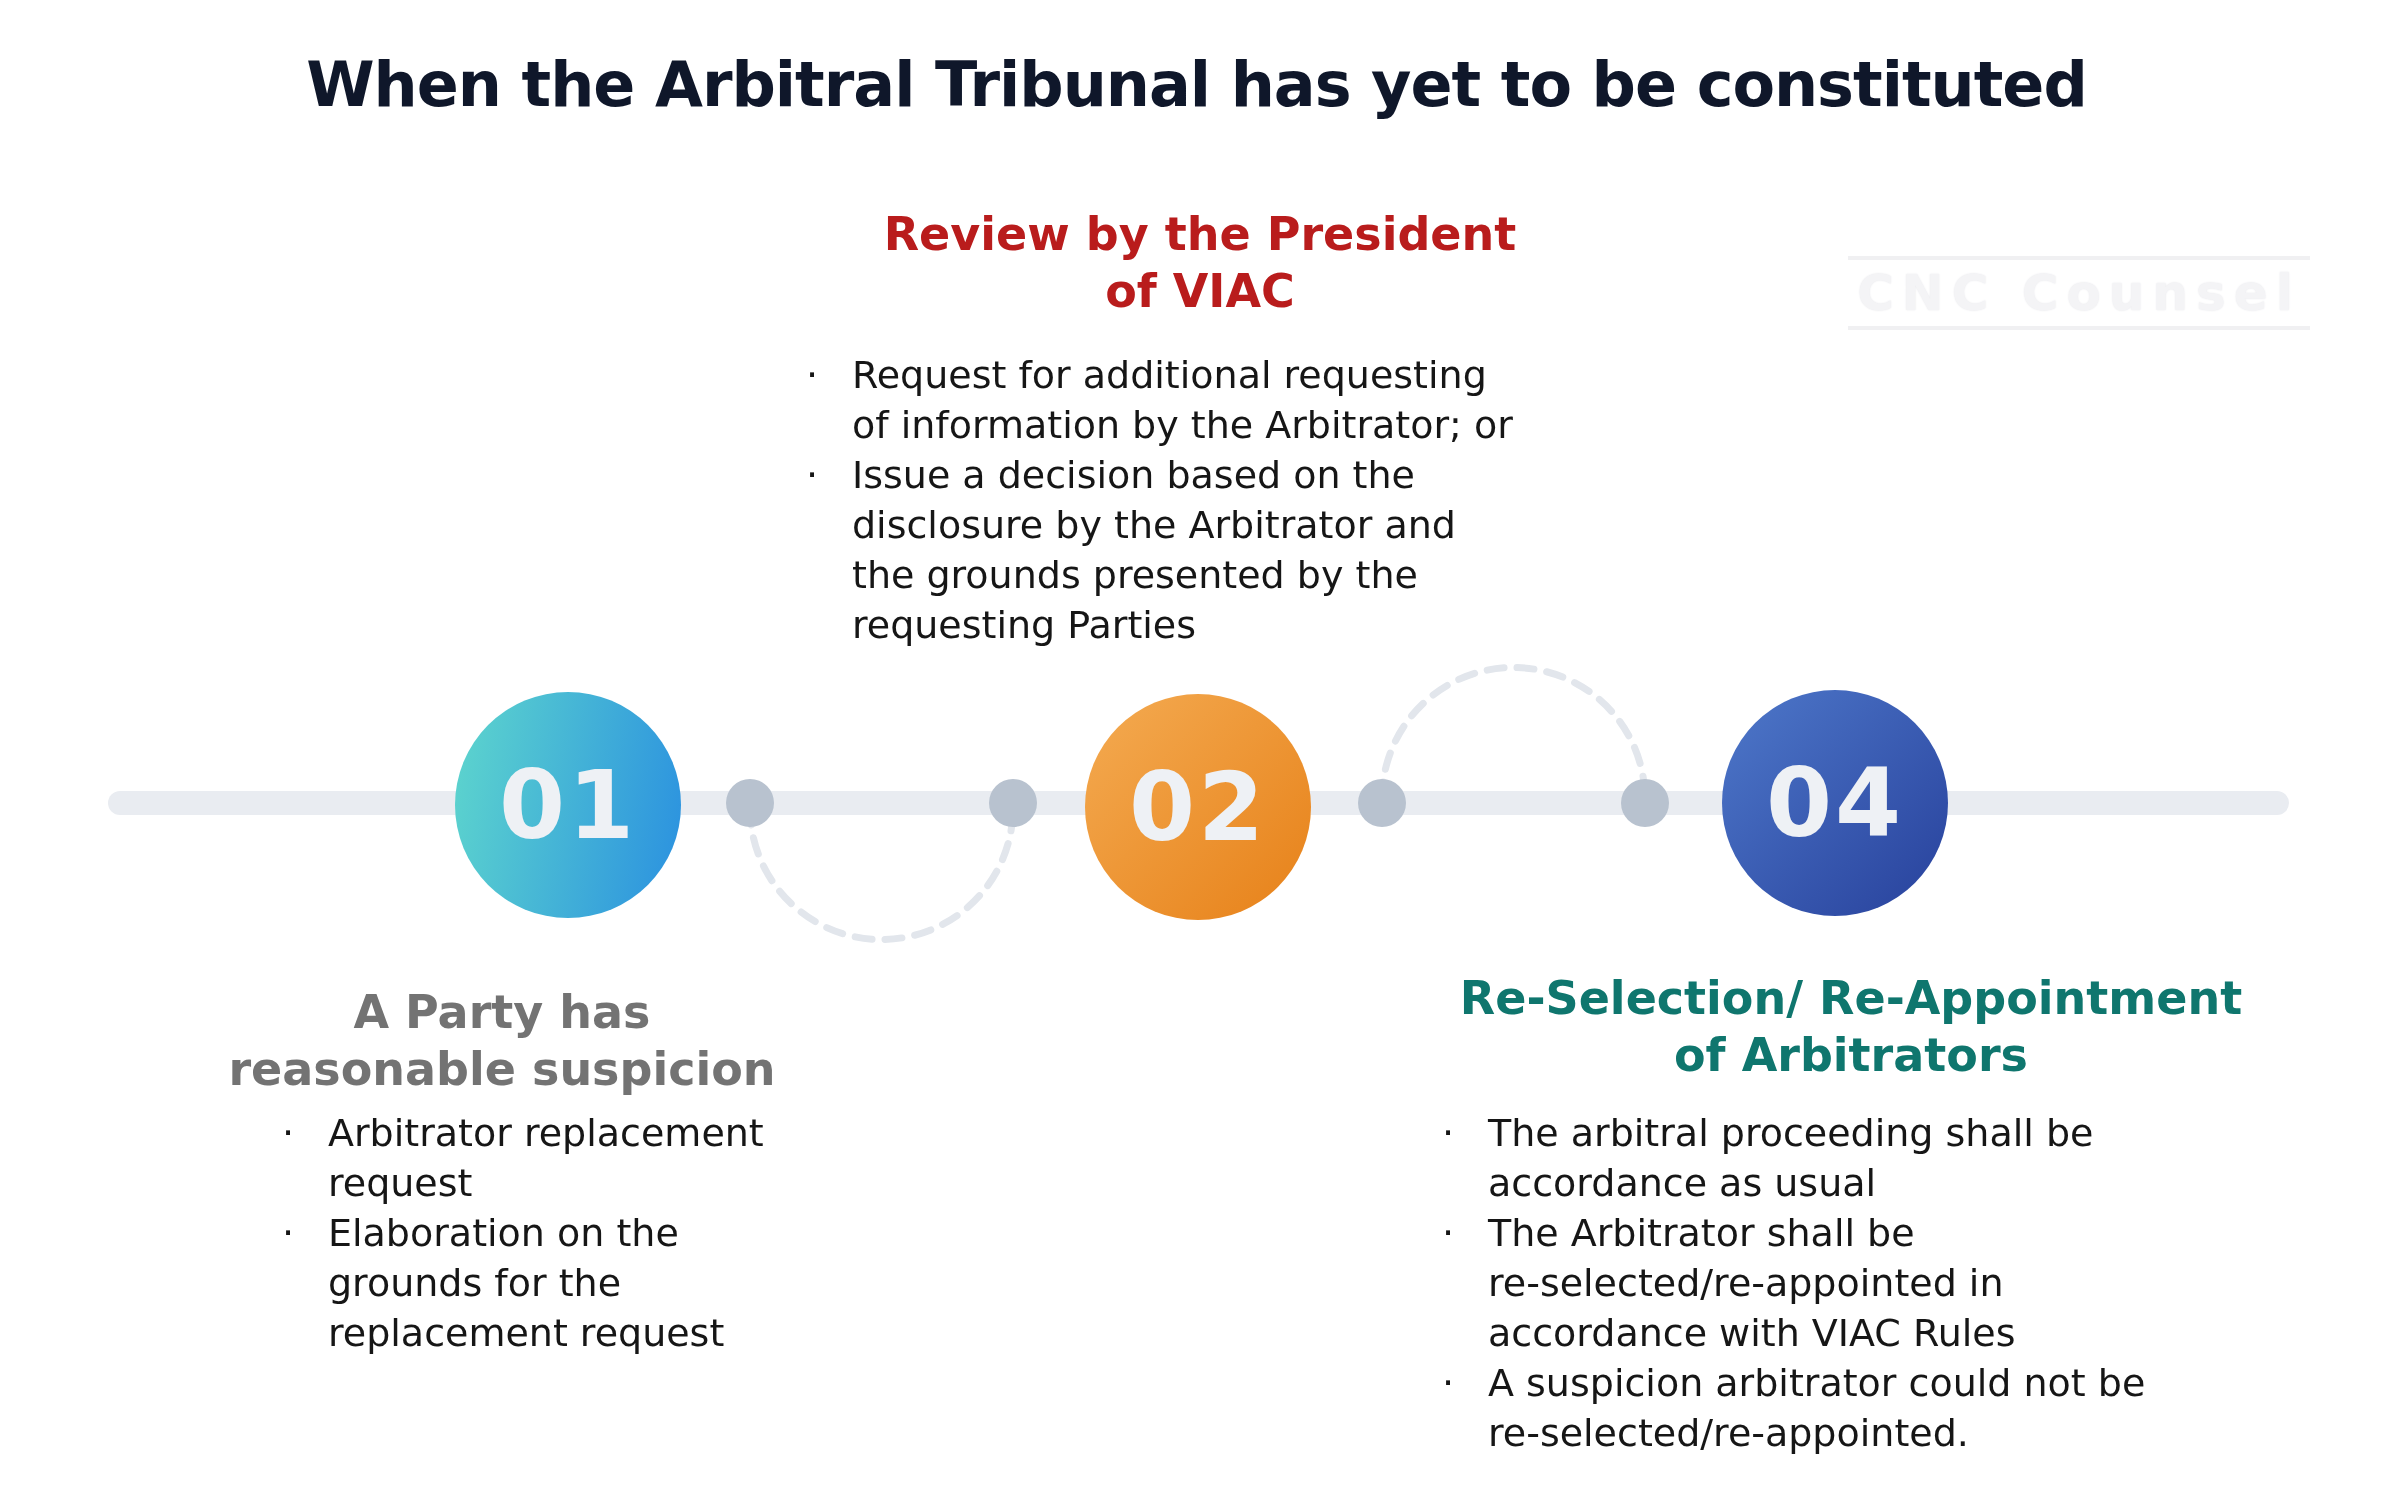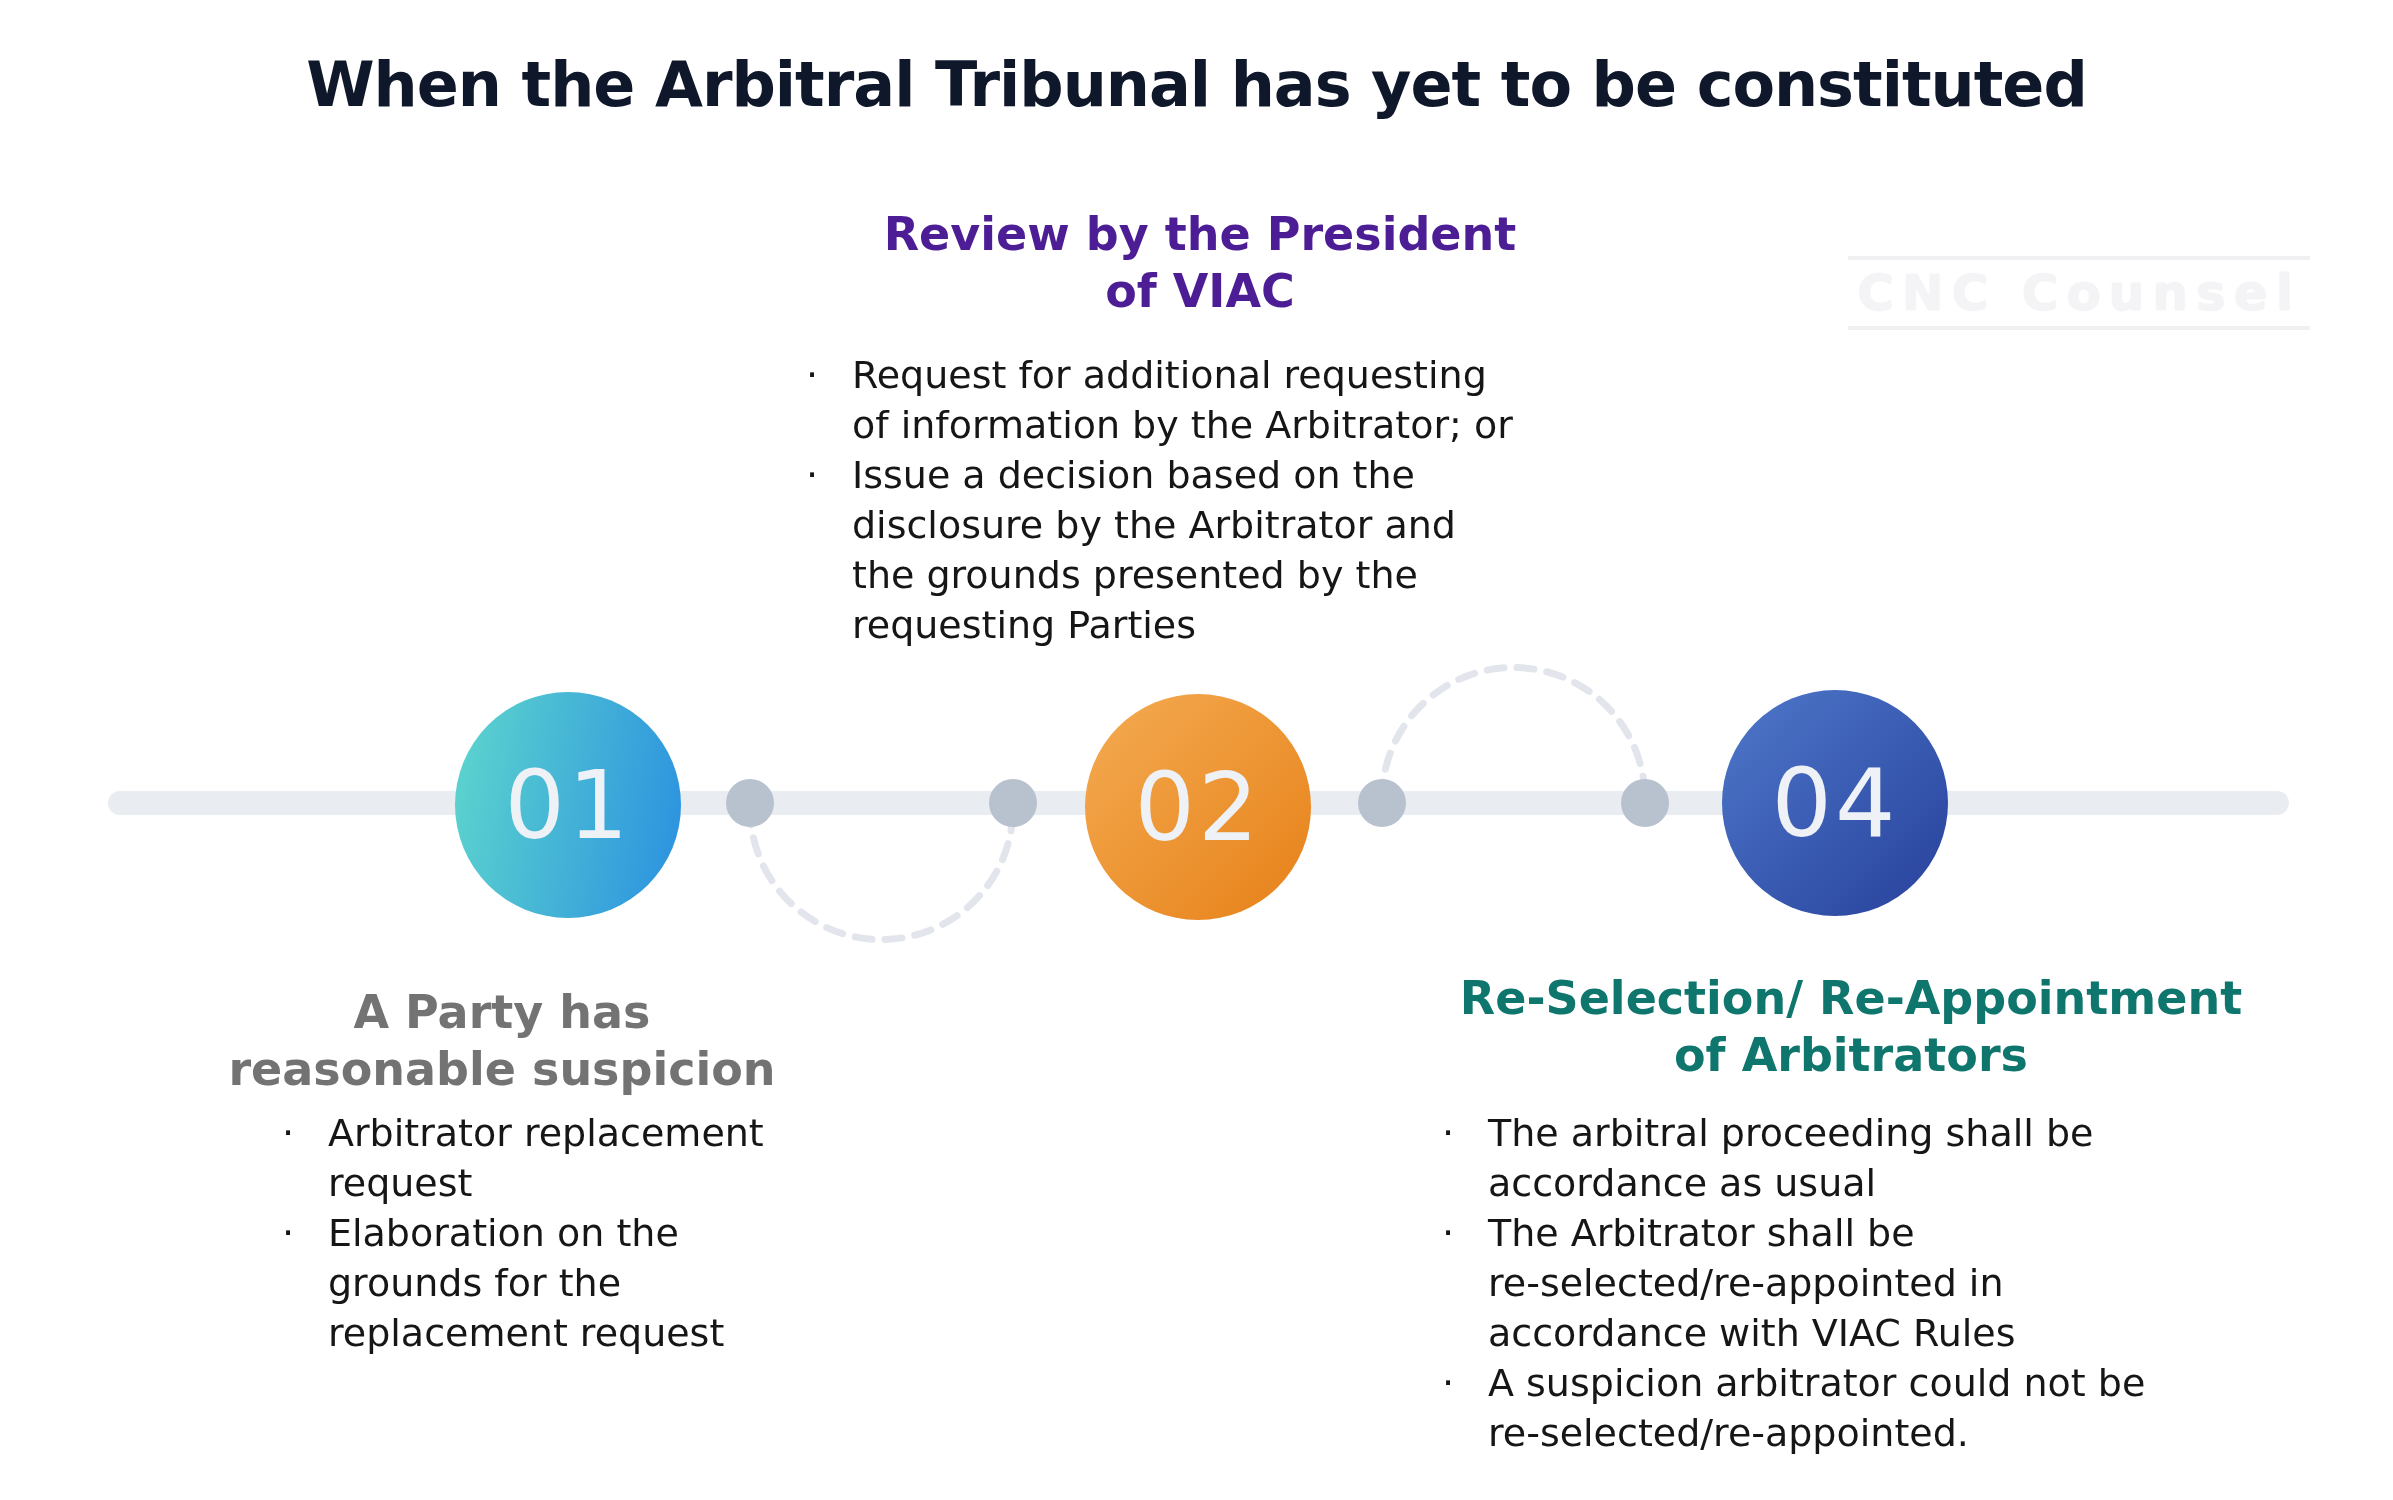--- a/index.html
+++ b/index.html
@@ -44,33 +44,33 @@
   }
   .dot.d1{left:726px;} .dot.d2{left:989px;}
   .dot.d3{left:1358px;} .dot.d4{left:1621px;}
 
   .circle{
     width:226px;height:226px;border-radius:50%;
     display:flex;align-items:center;justify-content:center;
     z-index:3;
   }
   .circle .num{
-    font-size:95px;font-weight:400;letter-spacing:3px;
+    font-size:95px;font-weight:700;letter-spacing:3px;
     color:#eef1f5;
   }
   .circle.c1{left:455px;top:692px;background:linear-gradient(100deg,#5ed6cd 0%,#2a90e0 100%);}
   .circle.c2{left:1085px;top:694px;background:linear-gradient(135deg,#f4ab52 0%,#e8851e 90%);}
   .circle.c3{left:1722px;top:690px;background:linear-gradient(135deg,#4e78ca 0%,#2b46a0 90%);}
 
   
   .heading{
     font-size:46px;font-weight:700;line-height:57px;
     text-align:center;white-space:pre-line;z-index:4;
   }
-  .heading.h-step2{left:800px;top:206px;width:800px;color:#4c1d95;}
+  .heading.h-step2{left:800px;top:206px;width:800px;color:#b91c1c;}
   .heading.h-step1{left:102px;top:984px;width:800px;color:#737373;}
   .heading.h-step3{left:1451px;top:970px;width:800px;color:#0f766e;}
 
   ul.bullets{
     list-style:none;margin:0;padding:0;z-index:4;
     font-size:38px;line-height:50px;color:#161616;
   }
   ul.bullets.b-step2{left:800px;top:350px;width:840px;}
   ul.bullets.b-step1{left:276px;top:1108px;width:560px;}
   ul.bullets.b-step3{left:1436px;top:1108px;width:880px;}

